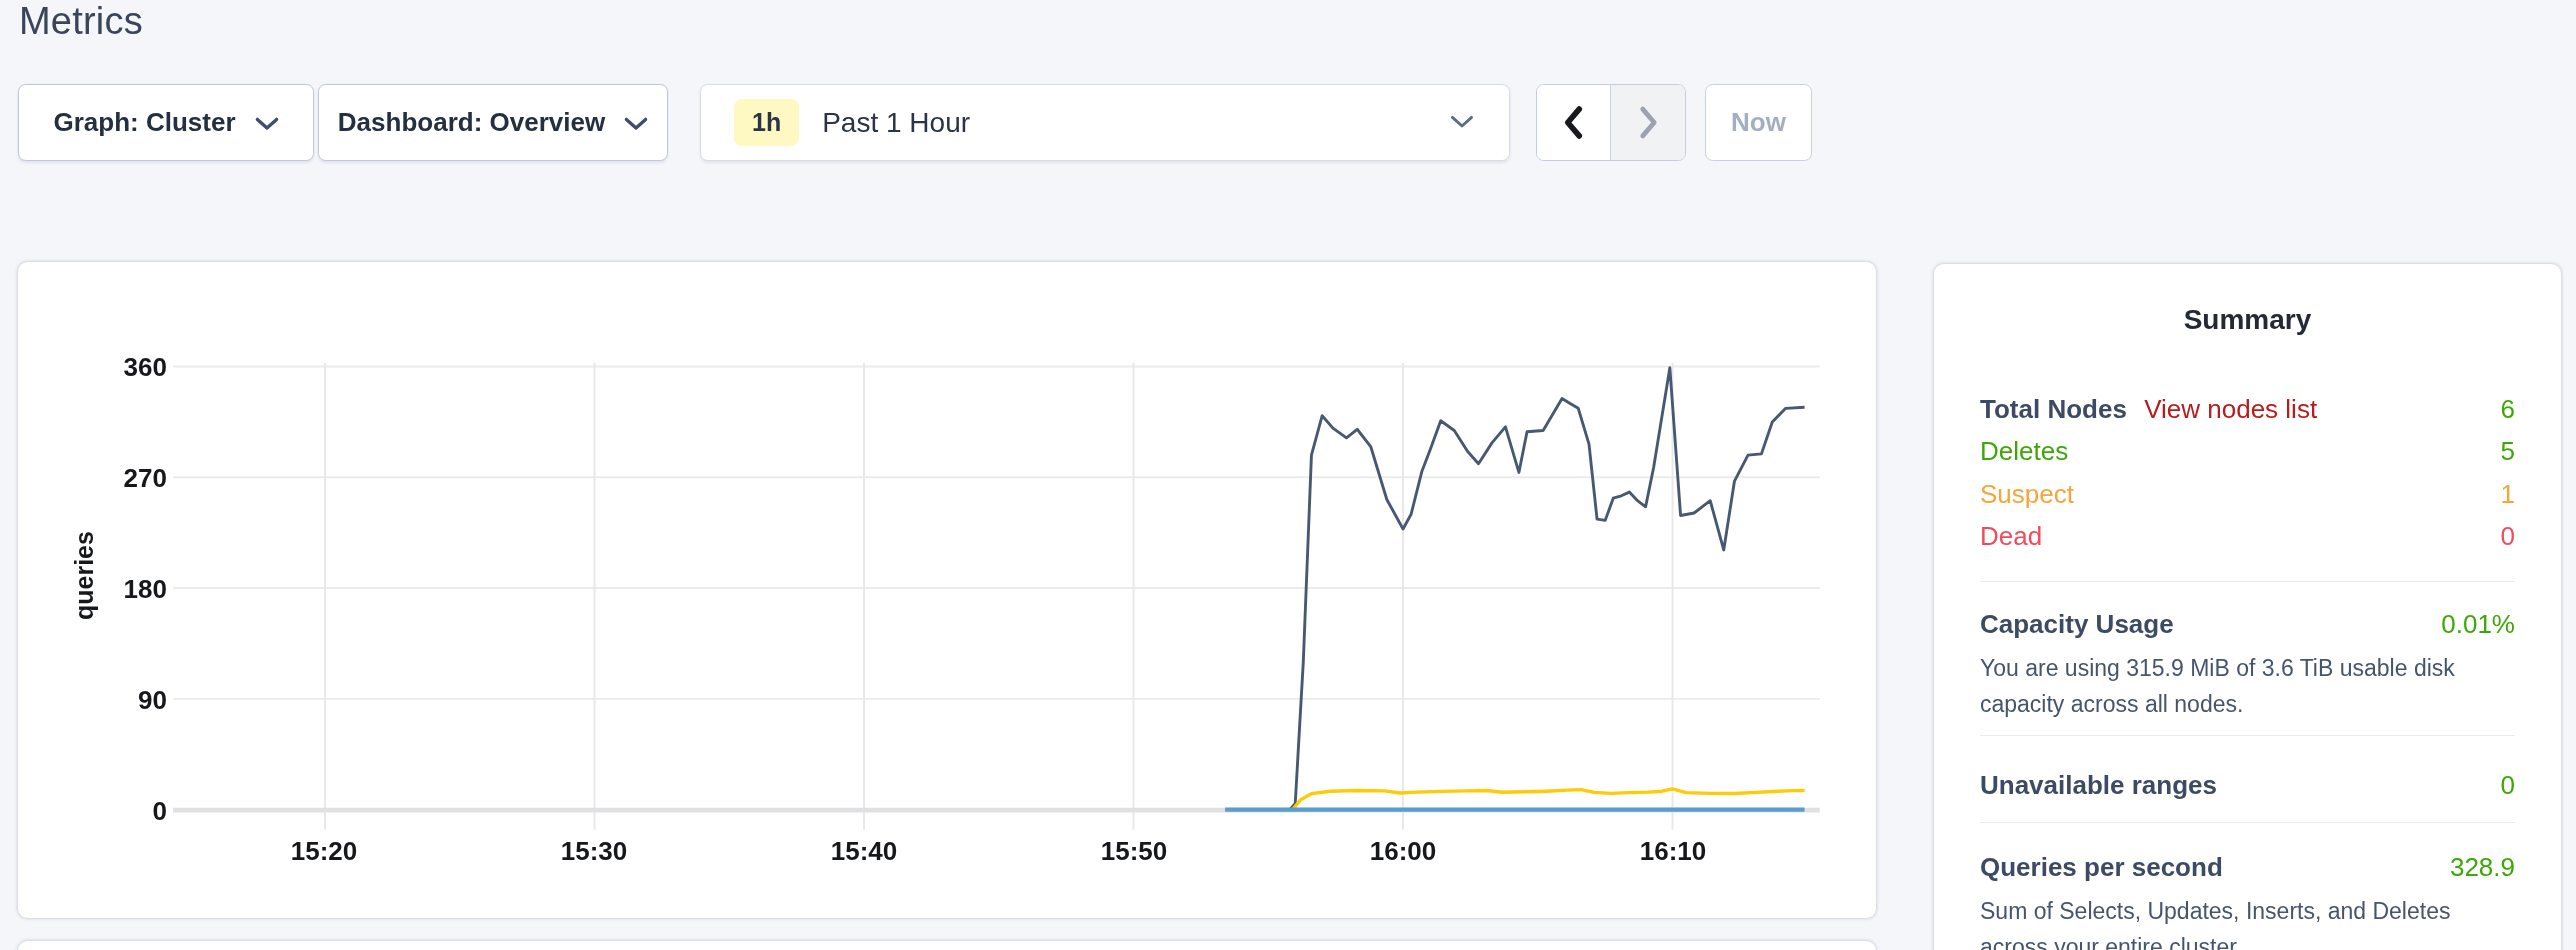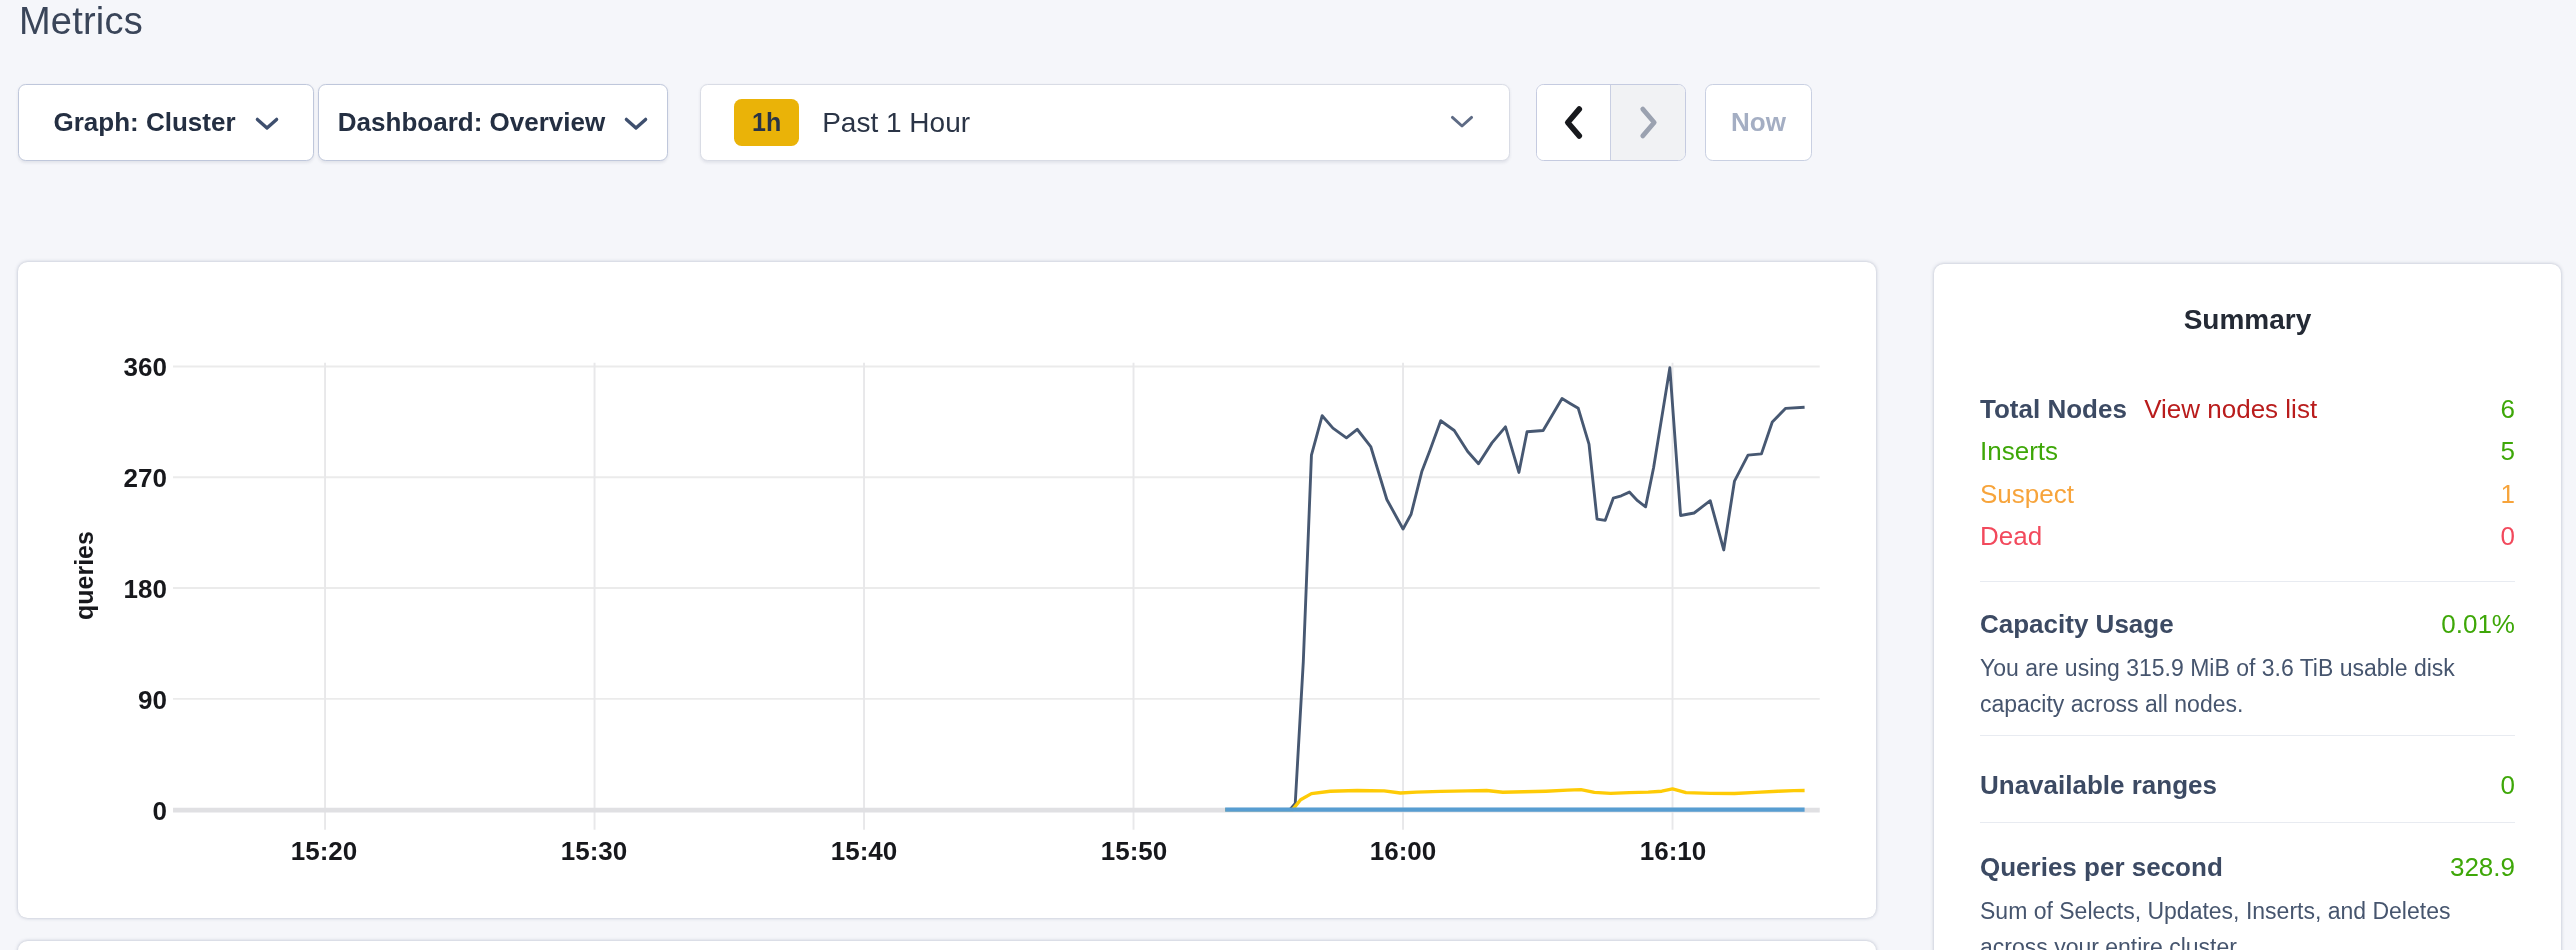--- a/index.html
+++ b/index.html
@@ -13,21 +13,21 @@
   
   .ctl { position:absolute; top:84px; height:77px; background:#fff; border:1.9px solid #BFC7DB; border-radius:7.7px;
          display:flex; align-items:center; justify-content:center; box-shadow:0 1.9px 2.9px rgba(60,70,100,.10); cursor:pointer; }
   .dd-label { font-size:26px; font-weight:700; color:#242F42; }
   .dd-chevron { margin-left:19px; margin-top:3.8px; }
 
   #graph-dd { left:18px; width:296px;text-align:center; }
   #dashboard-dd { left:318px; width:350px; }
 
   #time-selector { left:700px; width:810px; border-color:#D9DCE5; justify-content:flex-start; padding:0 33px; }
-  .time-badge { background:#eab308; color:#2A3446; font-weight:700; font-size:25px; border-radius:7.7px; padding:8.6px 18px; }
+  .time-badge { background:#fef9c3; color:#2A3446; font-weight:700; font-size:25px; border-radius:7.7px; padding:8.6px 18px; }
   .time-label { margin-left:23px; font-size:28px; color:#2A3446; }
   #time-selector .dd-chevron { position:absolute; right:35px; margin:0; }
 
   #pager { left:1536px; width:150px; border-color:#C5CBE0; padding:0; overflow:hidden; justify-content:stretch; box-shadow:none; }
   .pager-half { width:50%; height:100%; display:flex; align-items:center; justify-content:center; }
   .pager-prev { background:#fff; border-right:1.9px solid #C9CFE2; }
   .pager-next { background:#F1F2F4; }
 
   #now-btn { left:1705px; width:107px; border-color:#C9D0E2; box-shadow:none; }
   .now-label { font-size:26px; font-weight:600; color:#A4AEC3; }
@@ -152,21 +152,21 @@
     <div class="sum-rows">
       <div class="sum-row">
         <span class="lhs">
           <span class="lbl-strong">Total Nodes</span>
           <span class="link">View nodes list</span>
         </span>
         <span class="val" style="color: rgb(62, 167, 8);">6</span>
       </div>
 
       <div class="sum-row">
-        <span style="color: rgb(62, 167, 8);">Inserts</span>
+        <span style="color: rgb(62, 167, 8);">Deletes</span>
         <span class="val" style="color: rgb(62, 167, 8);">5</span>
       </div>
 
       <div class="sum-row">
         <span style="color: rgb(247, 164, 59);">Suspect</span>
         <span class="val" style="color: rgb(247, 164, 59);">1</span>
       </div>
 
       <div class="sum-row">
         <span style="color: rgb(242, 73, 92);">Dead</span>

